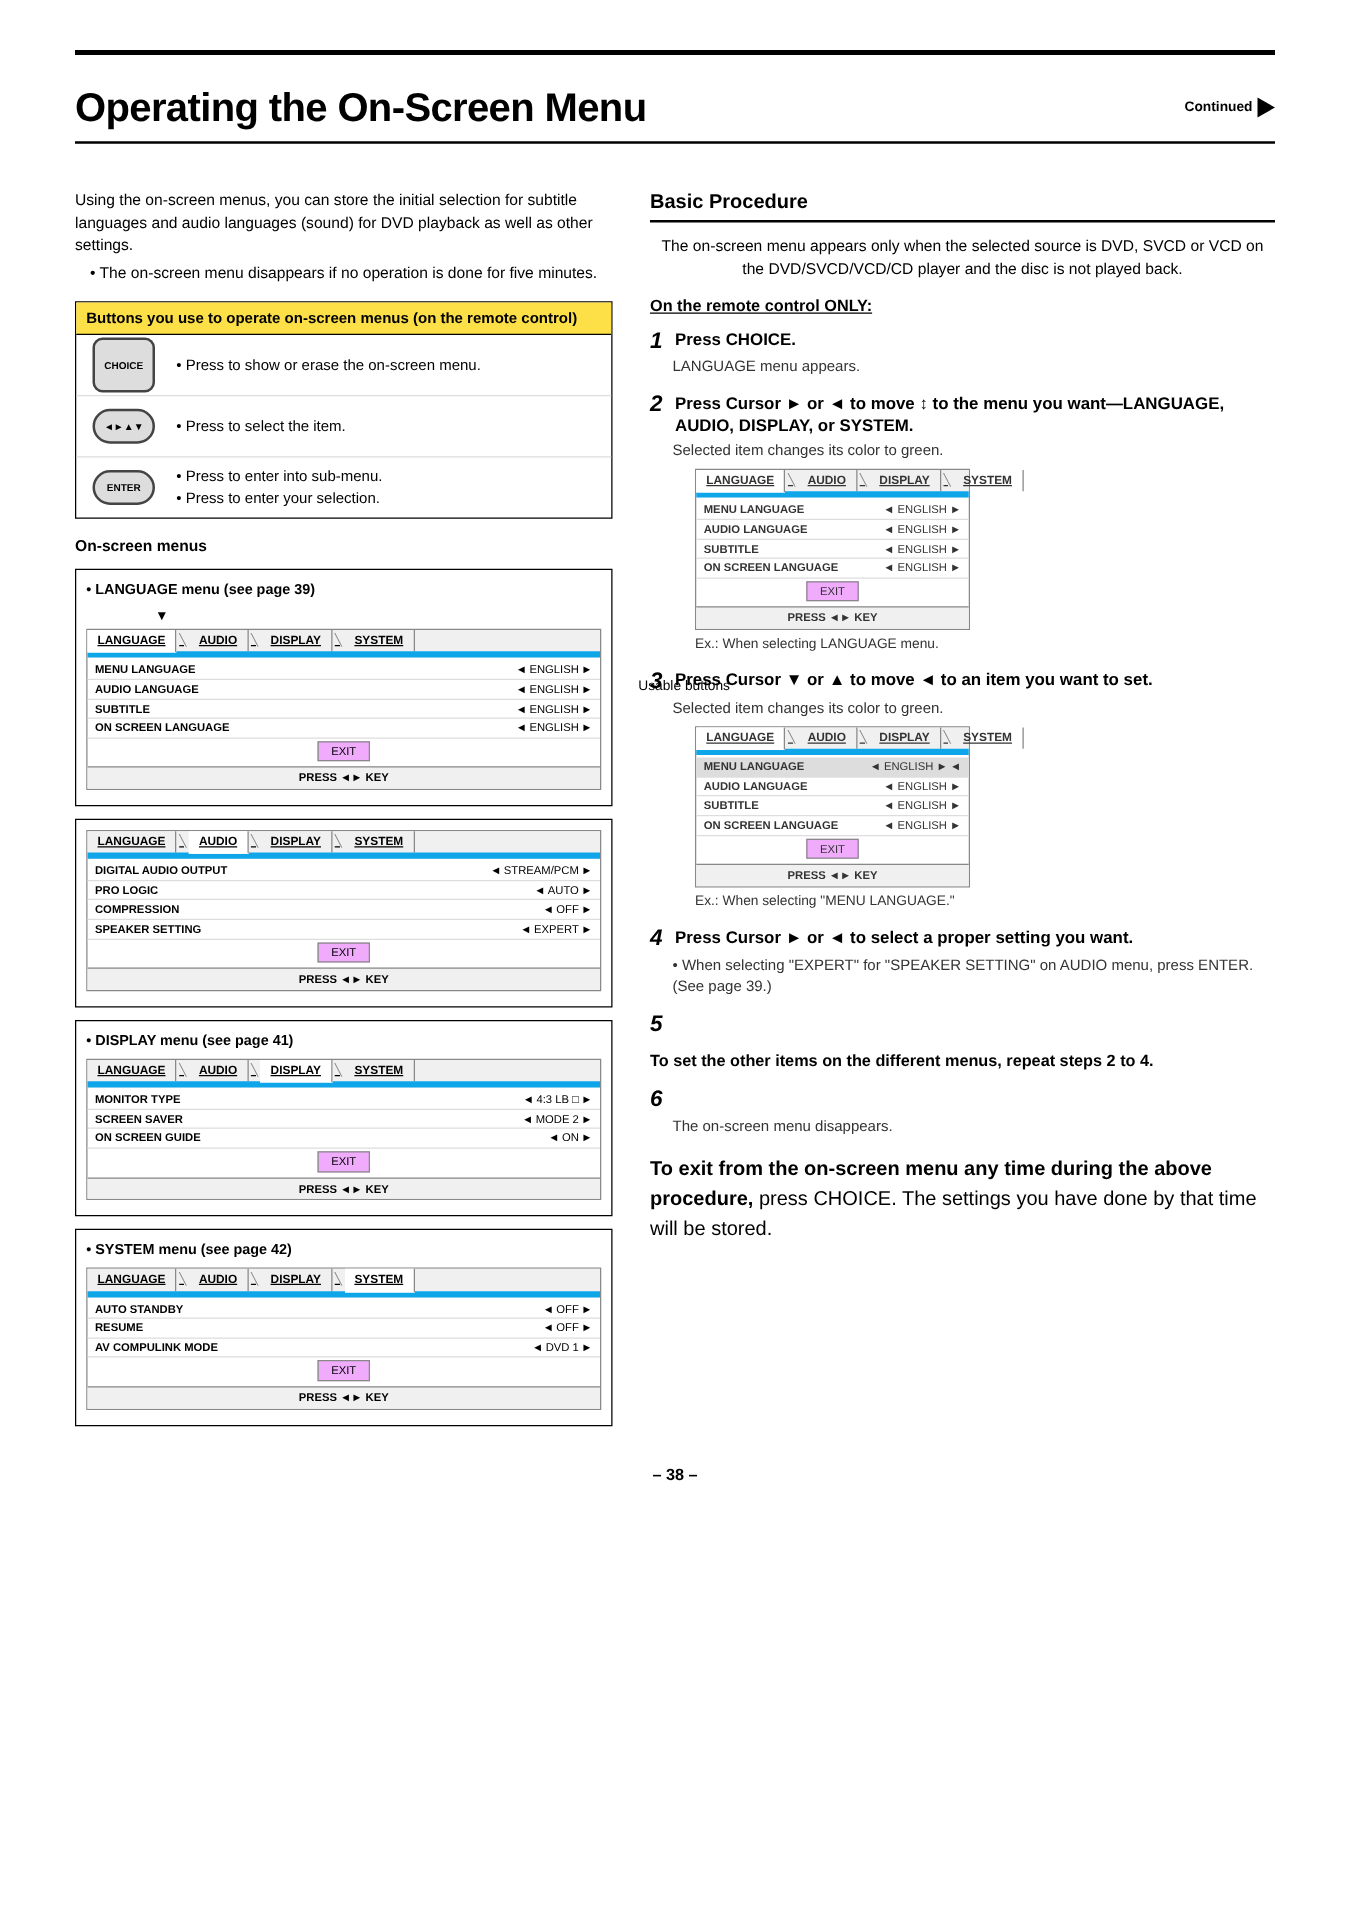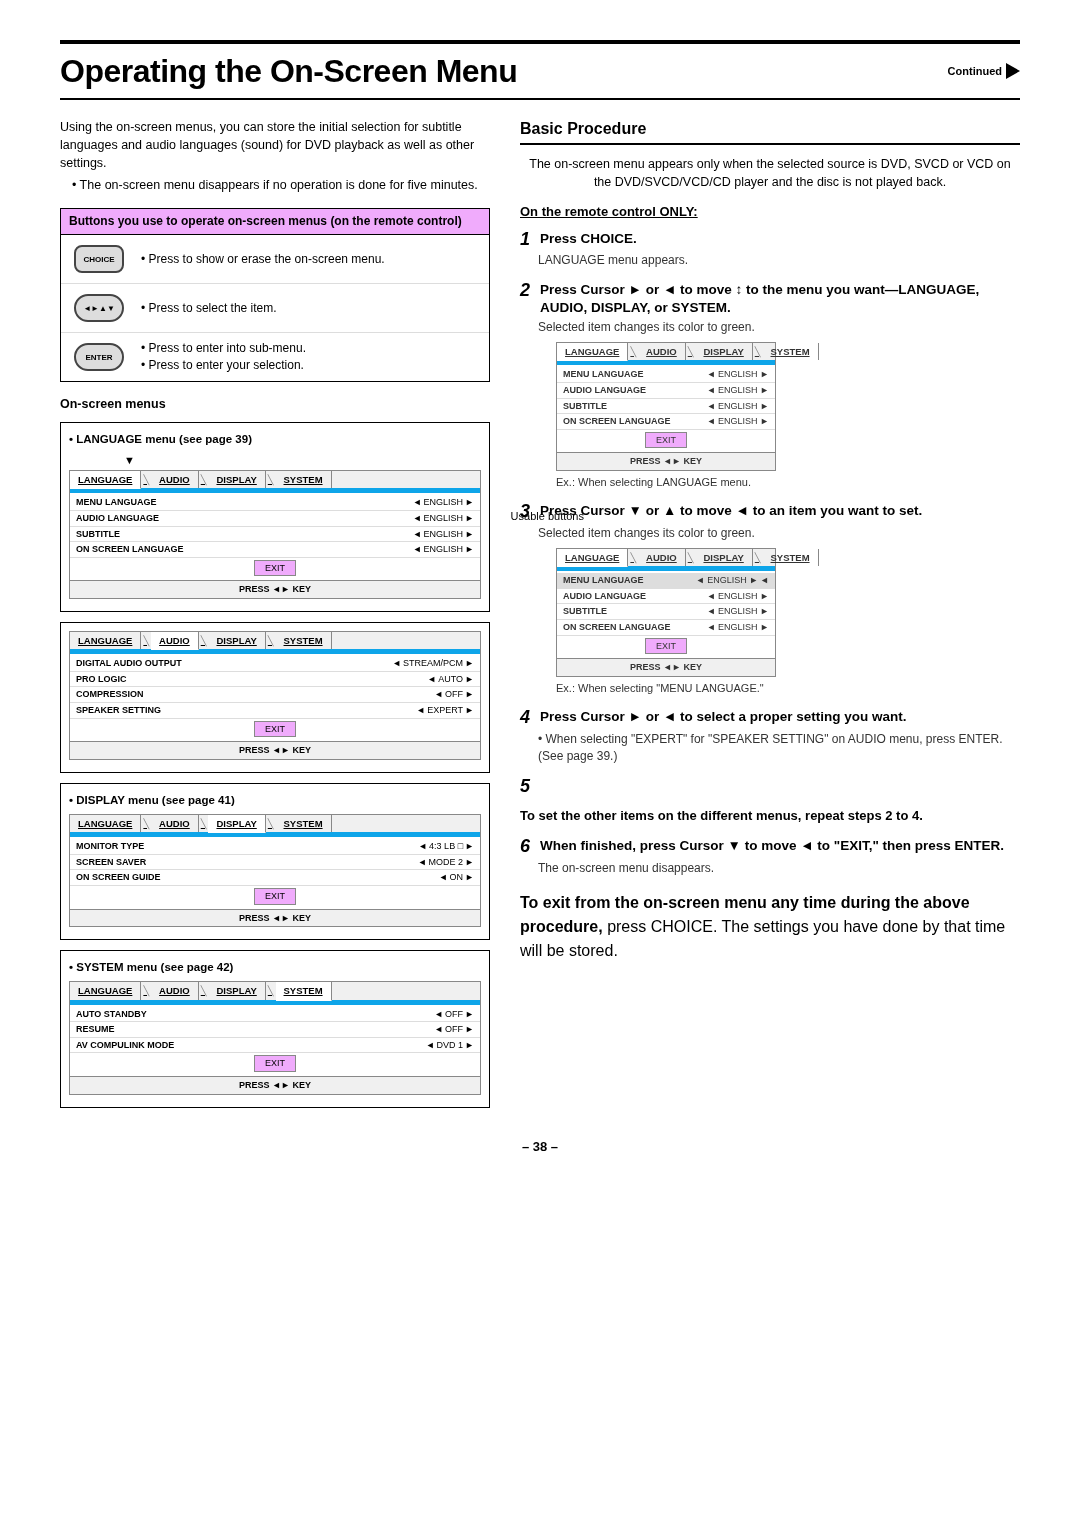--- a/index.html
+++ b/index.html
@@ -15,22 +15,22 @@
     .page {
       width: 1080px;
       min-height: 1529px;
       padding: 40px 60px 40px 60px;
       background: #fff;
     }
     
     .page-title-section {
       border-top: 4px solid #000;
       border-bottom: 2px solid #000;
-      margin-bottom: 18px;
-      padding: 5px 0 4px 0;
+      margin-bottom: 36px;
+      padding: 20px 0 4px 0;
       display: flex;
       align-items: center;
       justify-content: space-between;
     }
     .page-title {
       font-size: 32px;
       font-weight: bold;
       letter-spacing: -0.5px;
     }
     .continued-label {
@@ -73,21 +73,21 @@
     .buttons-section {
       border: 1.5px solid #000;
       padding: 0;
       margin-bottom: 14px;
     }
     .buttons-section-title {
       font-weight: bold;
       font-size: 12px;
       padding: 4px 8px;
       border-bottom: 1px solid #000;
-      background: #f0abfc;
+      background: #fde047;
     }
     .button-row {
       display: flex;
       align-items: center;
       padding: 6px 8px;
       gap: 12px;
       border-bottom: 1px solid #ddd;
     }
     .button-row:last-child { border-bottom: none; }
     .remote-btn-img {
@@ -285,21 +285,21 @@
       <div class="intro-text">
         <p>Using the on-screen menus, you can store the initial selection for subtitle languages and audio languages (sound) for DVD playback as well as other settings.</p>
         <p class="bullet">• The on-screen menu disappears if no operation is done for five minutes.</p>
       </div>
 
       <div class="buttons-section">
         <div class="buttons-section-title">Buttons you use to operate on-screen menus (on the remote control)</div>
 
         <div class="button-row">
           <div class="remote-btn-img">
-            <div style="width:50px;height:28px;border-radius:8px;border:2px solid #444;background:#ddd;display:flex;align-items:center;justify-content:center;font-size:8px;font-weight:bold;">CHOICE</div>
+            <div style="width:50px;height:44px;border-radius:8px;border:2px solid #444;background:#ddd;display:flex;align-items:center;justify-content:center;font-size:8px;font-weight:bold;">CHOICE</div>
           </div>
           <div class="button-desc">
             <ul class="bullet-list">
                 <li>Press to show or erase the on-screen menu.</li>
               </ul>
           </div>
         </div>
 
         <div class="button-row">
           <div class="remote-btn-img">
@@ -649,21 +649,20 @@
 
       <div class="step">
         <div class="step-header">
           <span class="step-title" style="font-size:13px;font-weight:bold;">To set the other items on the different menus, repeat steps 2 to 4.</span>
         </div>
       </div>
 
       <div class="step">
         <div class="step-header">
           <span class="step-number">6</span>
-          <span class="step-title">When finished, press Cursor ▼ to move ◄ to "EXIT," then press ENTER.</span>
         </div>
         <div class="step-body">The on-screen menu disappears.</div>
       </div>
 
       <div class="note-box">
         <span class="bold-note">To exit from the on-screen menu any time during the above procedure,</span>
         <span> press CHOICE. The settings you have done by that time will be stored.</span>
       </div>
     </div>
   </div>

